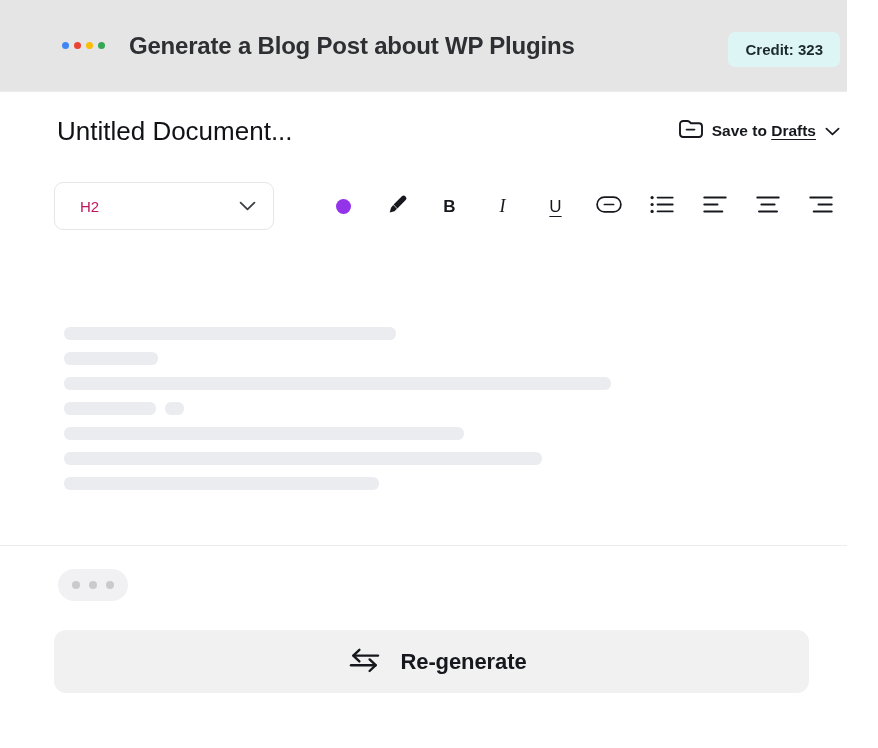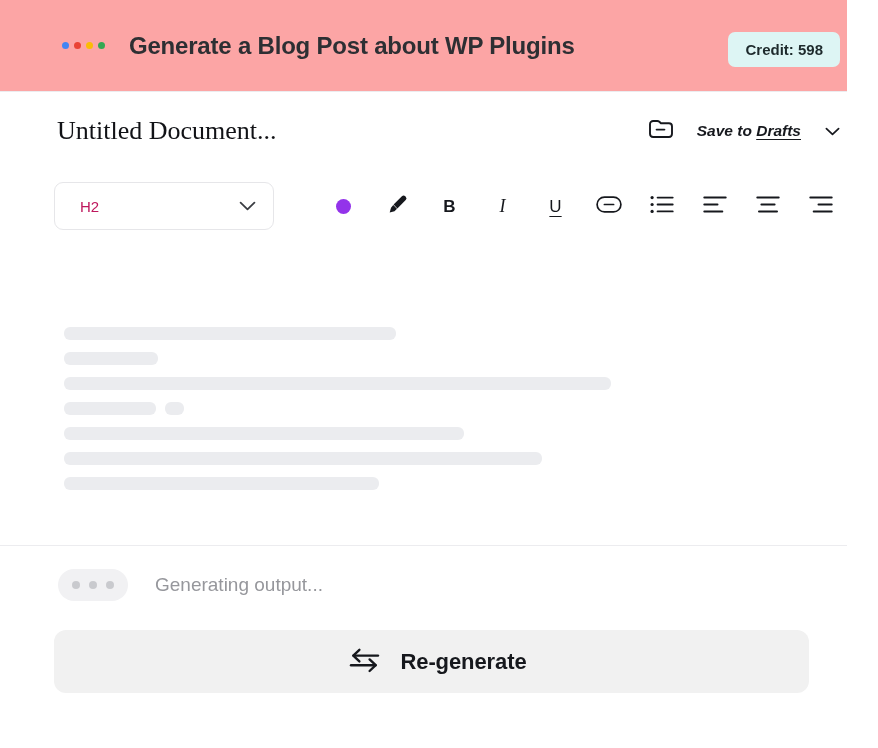--- a/index.html
+++ b/index.html
@@ -22,21 +22,21 @@
 
   
   .app-header {
     position: absolute;
     left: 0; top: 0;
     width: 847px;
     height: 92px;
     display: flex;
     align-items: center;
     border-bottom: 1px solid #ececef;
-    background: #fca5a5;
+    background: #e5e5e5;
   }
 
   .dots {
     display: flex;
     align-items: center;
     gap: 5px;
     margin-left: 62px;
   }
   .dots .dot {
     width: 7px; height: 7px;
@@ -71,35 +71,34 @@
     position: absolute;
     left: 0; top: 92px;
     width: 847px;
     height: 78px;
     display: flex;
     align-items: center;
   }
 
   .doc-title {
     margin-left: 57px;
-    font-family: Liberation Serif, serif;
+    font-family: Liberation Sans, sans-serif;
     font-size: 26px;
     color: #111216;
     white-space: nowrap;
   }
 
   .save-group {
     position: absolute;
     right: 38px;
     top: 118px;
     display: flex;
     align-items: center;
-    gap: 24px;
+    gap: 9px;
     cursor: pointer;
-    font-style: italic;
   }
   .folder-icon { display: block; }
   .save-label {
     font-size: 15.5px;
     font-weight: bold;
     color: #16181d;
     white-space: nowrap;
   }
   .save-label .target {
     text-decoration: underline;
@@ -269,21 +268,21 @@
   <div class="app-header">
     <div class="dots">
       <span class="dot" style="background: rgb(66, 133, 244);"></span>
       <span class="dot" style="background: rgb(234, 67, 53);"></span>
       <span class="dot" style="background: rgb(251, 188, 5);"></span>
       <span class="dot" style="background: rgb(52, 168, 83);"></span>
     </div>
     <div class="app-title">Generate a Blog Post about WP Plugins</div>
   </div>
 
-  <div class="credit-badge" style="background: rgb(221, 245, 244);">Credit: 598</div>
+  <div class="credit-badge" style="background: rgb(221, 245, 244);">Credit: 323</div>
 
   <div class="doc-row">
     <div class="doc-title">Untitled Document...</div>
   </div>
 
   <div class="save-group">
     <span class="folder-icon">
       <svg width="25" height="22" viewBox="0 0 25 22" fill="none" xmlns="http://www.w3.org/2000/svg">
         <path d="M2 6.2c0-1.8 1.4-3.2 3.2-3.2h4.1c.8 0 1.5.3 2.1.8l1.5 1.4h8c1.8 0 3.1 1.4 3.1 3.2v7.4c0 1.8-1.3 3.2-3.1 3.2H5.2C3.4 19 2 17.6 2 15.8V6.2z" stroke="#16181d" stroke-width="1.9" stroke-linejoin="round"></path>
         <path d="M8.6 11.6h7.8" stroke="#16181d" stroke-width="1.9" stroke-linecap="round"></path>
@@ -409,21 +408,20 @@
     </div>
 
   <div class="footer-divider"></div>
 
   <div class="status-row">
     <div class="typing-pill">
       <i></i>
       <i></i>
       <i></i>
     </div>
-    <div class="status-text">Generating output...</div>
   </div>
 
   <button class="regen-btn">
     <span>
       <svg width="31" height="26" viewBox="0 0 31 26" fill="none" xmlns="http://www.w3.org/2000/svg">
         <path d="M29 8.6H4.5" stroke="#16181d" stroke-width="2.4" stroke-linecap="round"></path>
         <path d="M10.4 2.8 4.3 8.6l6.1 5.8" stroke="#16181d" stroke-width="2.4" stroke-linecap="round" stroke-linejoin="round"></path>
         <path d="M2 18.2h24.5" stroke="#16181d" stroke-width="2.4" stroke-linecap="round"></path>
         <path d="M20.6 12.4l6.1 5.8-6.1 5.8" stroke="#16181d" stroke-width="2.4" stroke-linecap="round" stroke-linejoin="round"></path>
       </svg>

